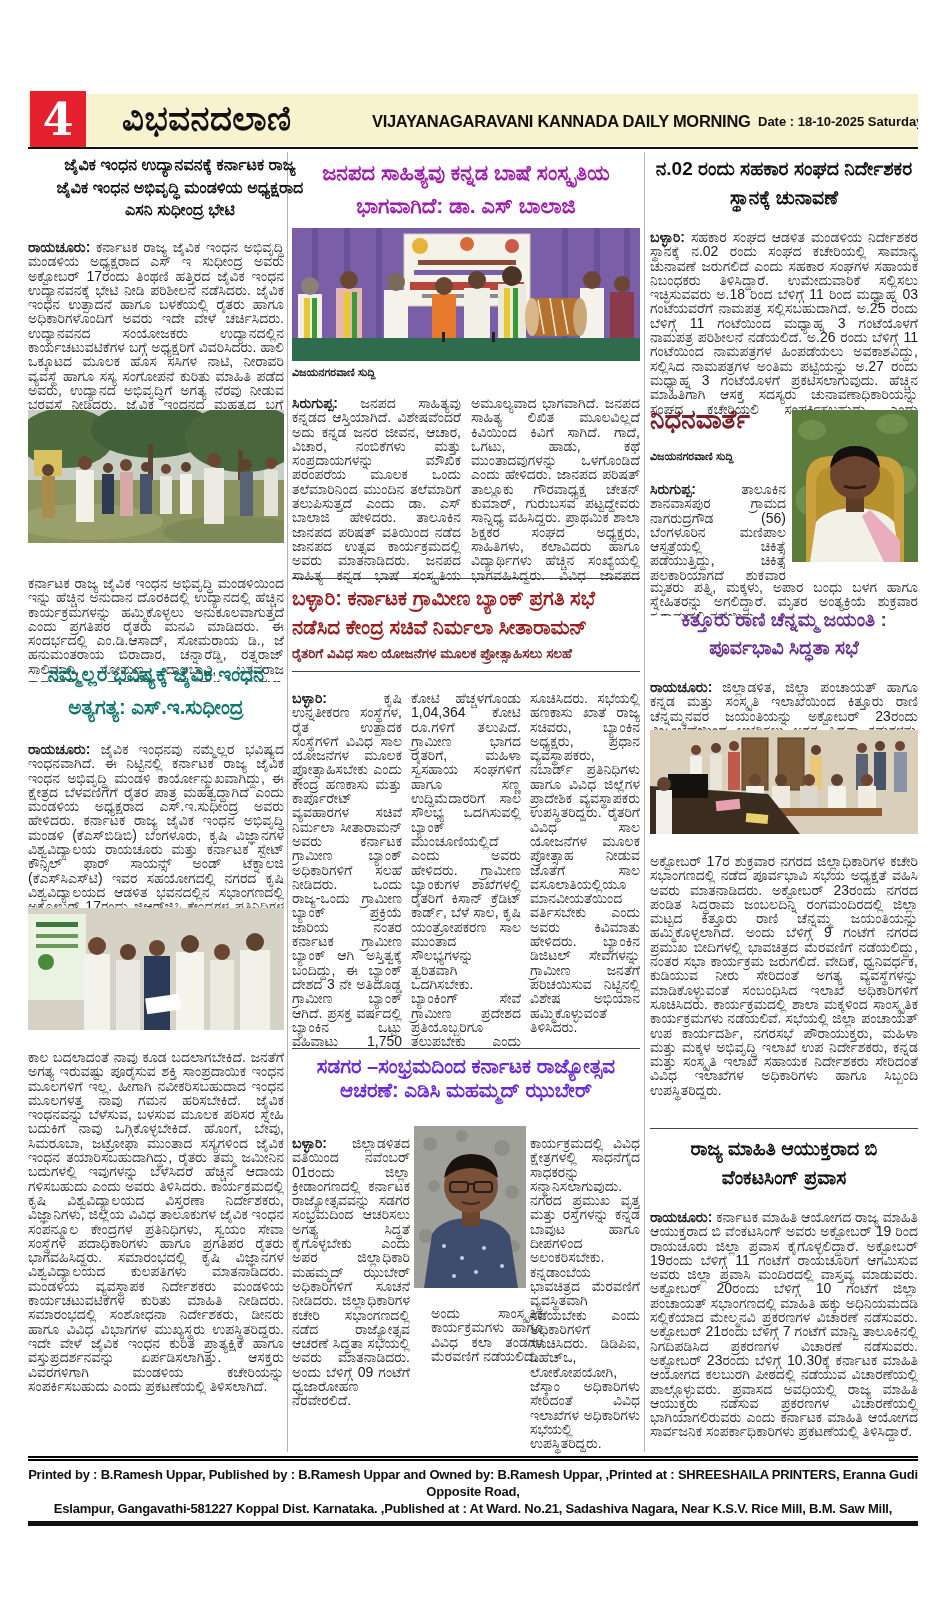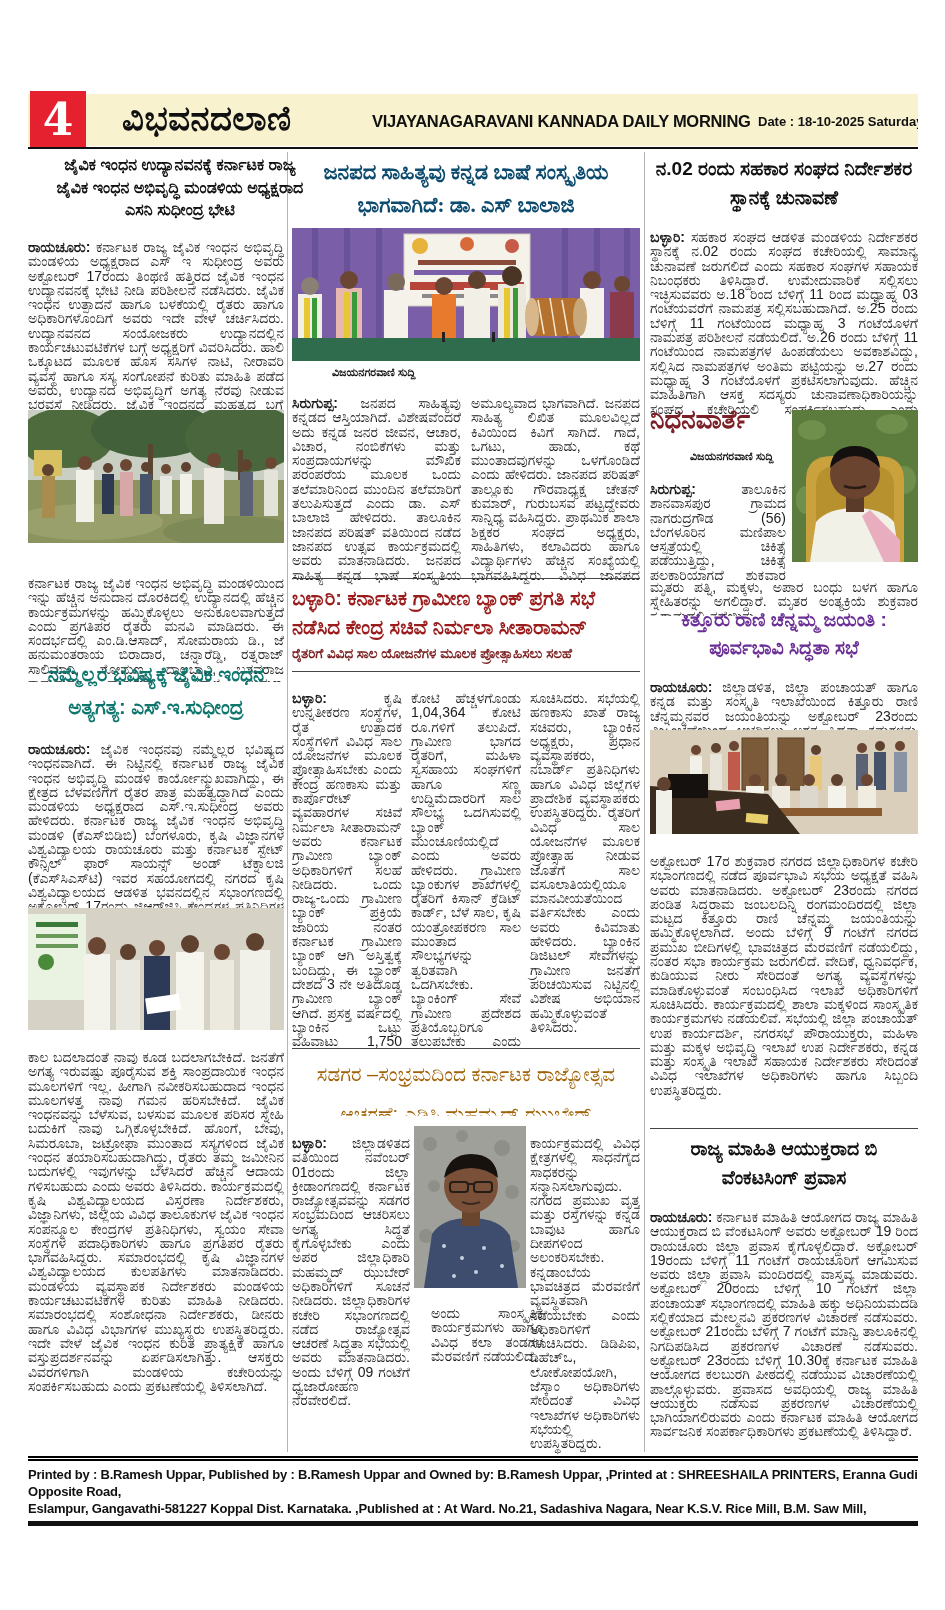--- a/index.html
+++ b/index.html
@@ -18,48 +18,48 @@
   .en-title .b2{font-weight:600;letter-spacing:-.3px;}
   .mast-date{left:758px;top:114px;width:160px;height:20px;font-size:13px;font-weight:bold;
              color:#111;text-align:right;white-space:nowrap;}
   .mast-rule{left:28px;top:147px;width:890px;height:2px;background:#111;}
   
   .vdiv{top:152px;width:1px;height:1300px;background:#b3b3b3;}
   .vdiv1{left:287px;} .vdiv2{left:644px;}
   
   .body-txt{font-size:14px;line-height:14.3px;text-align:justify;color:#1c1c1c;}
   .dateline{font-weight:bold;}
-  .byline{font-size:11px;font-weight:bold;color:#111;margin-left:40px;}
+  .byline{font-size:11px;font-weight:bold;color:#111;}
   .hrule{height:1px;background:#444;}
   
   .l1-head{left:28px;top:154px;width:256px;height:68px;font-size:16px;line-height:22.5px;
            font-weight:bold;text-align:center;color:#111;margin-left:24px;}
   .l1-body1{left:28px;top:226px;width:256px;height:180px;}
   .l1-photo{left:28px;top:410px;width:256px;height:133px;}
   .l1-body2{left:28px;top:556px;width:256px;height:106px;margin-top:20px;}
   .l2-head{left:28px;top:658px;width:256px;height:66px;font-size:20px;line-height:33px;
            font-weight:bold;text-align:center;color:#0f766e;}
   .l2-body1{left:28px;top:728px;width:256px;height:176px;}
   .l2-photo{left:28px;top:908px;width:256px;height:122px;}
   .l2-body2{left:28px;top:1036px;width:256px;height:416px;}
   
   .c1-head{left:292px;top:156px;width:348px;height:68px;font-size:21px;line-height:33px;
-           font-weight:bold;text-align:center;color:#0c4a6e;font-family:Liberation Serif, serif;}
+           font-weight:bold;text-align:center;color:#a21caf;}
   .c1-photo{left:292px;top:228px;width:348px;height:133px;}
   .c1-byline{left:292px;top:366px;width:200px;height:14px;}
   .c1-body{left:292px;top:382px;width:348px;height:194px;column-count:2;column-gap:10px;}
   .c2-rule-top{left:292px;top:578px;width:348px;}
   .c2-head{left:292px;top:584px;width:348px;height:58px;font-size:20px;line-height:29px;
            font-weight:bold;text-align:left;color:#9b1c1c;}
   .c2-sub{left:292px;top:646px;width:348px;height:22px;font-size:13.5px;font-weight:bold;color:#7a1f1f;}
   .c2-rule-bot{left:292px;top:671px;width:348px;}
   .c2-body{left:292px;top:677px;width:348px;height:366px;column-count:3;column-gap:9px;}
   .c3-rule{left:292px;top:1048px;width:348px;}
-  .c3-head{left:292px;top:1054px;width:348px;height:62px;font-size:20px;line-height:40px;
-           font-weight:normal;text-align:center;color:#a16207;}
+  .c3-head{left:292px;top:1054px;width:348px;height:62px;font-size:20px;line-height:24px;
+           font-weight:bold;text-align:center;color:#6d28d9;}
   .c3-left{left:292px;top:1122px;width:118px;height:330px;}
   .c3-photo{left:414px;top:1126px;width:112px;height:162px;}
   .c3-mid{left:414px;top:1292px;width:112px;height:160px;margin-left:17px;}
   .c3-right{left:530px;top:1122px;width:110px;height:330px;}
   
   .r1-head{left:650px;top:154px;width:268px;height:58px;font-size:19px;line-height:29px;
            font-weight:bold;text-align:center;color:#111;}
   .r1-body{left:650px;top:216px;width:268px;height:184px;}
   .obit-head{left:650px;top:404px;width:140px;height:38px;font-size:26px;font-weight:bold;color:#7c2028;}
   .obit-byline{left:650px;top:450px;width:140px;height:14px;}
@@ -71,21 +71,21 @@
   .r3-intro{left:650px;top:666px;width:268px;height:62px;}
   .r3-photo{left:650px;top:730px;width:268px;height:104px;}
   .r3-body{left:650px;top:840px;width:268px;height:284px;}
   .r4-rule{left:650px;top:1128px;width:268px;}
   .r4-head{left:650px;top:1134px;width:268px;height:58px;font-size:19px;line-height:29px;
            font-weight:bold;text-align:center;color:#111;}
   .r4-body{left:650px;top:1196px;width:268px;height:256px;}
   
   .foot-rule{left:28px;top:1456px;width:890px;height:5px;border-top:2px solid #000;border-bottom:2px solid #000;box-sizing:border-box;}
   .foot-text{left:28px;top:1466px;width:890px;height:52px;font-size:13px;line-height:17px;
-             font-weight:bold;text-align:left;color:#111;letter-spacing:-.2px;}
+             font-weight:bold;text-align:center;color:#111;letter-spacing:-.2px;}
   .foot-bar{left:28px;top:1521px;width:890px;height:5px;background:#111;}
   svg{display:block;}
 </style>
 </head>
 <body>
 
 <div class="page">
 
   <div class="abs mast-bar"></div>
   <div class="abs pagenum">4</div>

